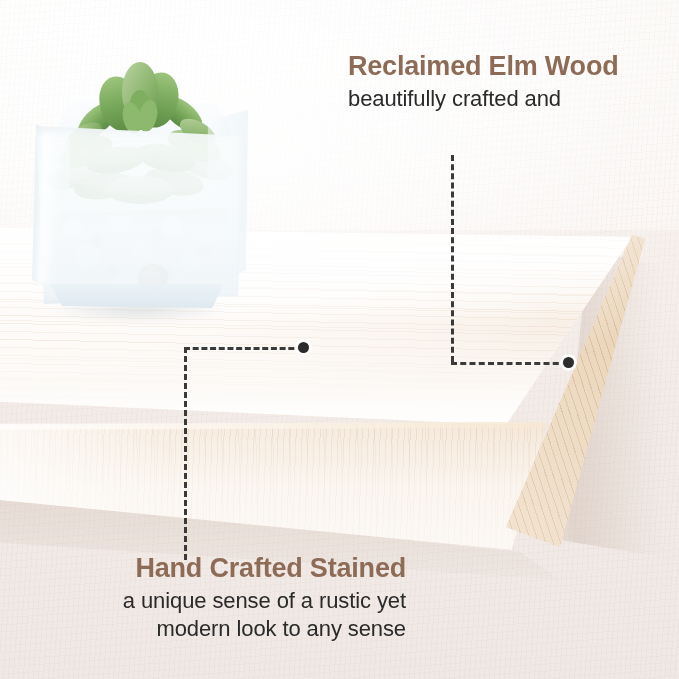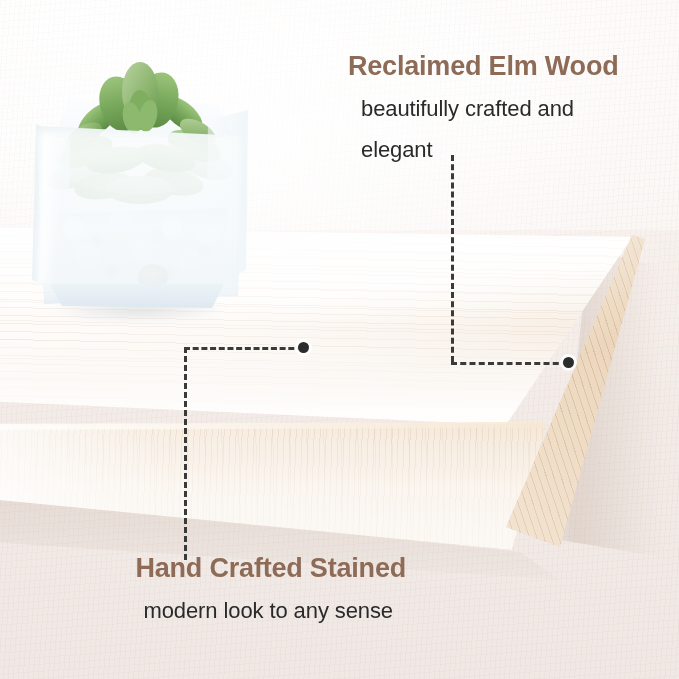--- a/index.html
+++ b/index.html
@@ -296,21 +296,21 @@
     font-weight: bold;
     letter-spacing: -0.2px;
     line-height: 1.1;
     margin: 0 0 3px 0;
   }
   .subline {
     font-size: 22px;
     font-weight: normal;
     color: #2a2a2a;
     line-height: 1.28;
-    margin: 13px;
+    margin: 0;
     letter-spacing: -0.1px;
   }
 </style>
 </head>
 <body>
 
 <div id="scene">
 
   <div class="wall-upper"></div>
   <div class="wall-lower"></div>
@@ -409,25 +409,25 @@
     <div class="glass-base"></div>
   </div>
 
   <div class="callout-line dash-v" style="left: 451px; top: 155px; height: 207px; border-left-color: rgb(58, 58, 58);"></div>
   <div class="callout-line dash-h" style="left: 451px; top: 362px; width: 117px; border-top-color: rgb(58, 58, 58);"></div>
   <div class="dot" style="left: 563px; top: 357px; background: rgb(44, 44, 44);"></div>
 
   <div class="callout-text" style="left:348px; top:52px; width:326px;">
     <p class="headline" style="color: rgb(141, 107, 87);">Reclaimed Elm Wood</p>
     <p class="subline" style="color: rgb(42, 42, 42);">beautifully crafted and</p>
-    <p class="subline" style="color: rgb(42, 42, 42);">elegant</p>
   </div>
 
   <div class="callout-line dash-h" style="left: 184px; top: 347px; width: 119px; border-top-color: rgb(58, 58, 58);"></div>
   <div class="callout-line dash-v" style="left: 184px; top: 347px; height: 213px; border-left-color: rgb(58, 58, 58);"></div>
   <div class="dot" style="left: 298px; top: 342px; background: rgb(44, 44, 44);"></div>
 
   <div class="callout-text" style="left:46px; top:554px; width:360px;text-align:right;">
     <p class="headline" style="color: rgb(141, 107, 87);">Hand Crafted Stained</p>
+    <p class="subline" style="color: rgb(42, 42, 42);">a unique sense of a rustic yet</p>
     <p class="subline" style="color: rgb(42, 42, 42);">modern look to any sense</p>
   </div>
 
 </div>
 
 </body></html>

